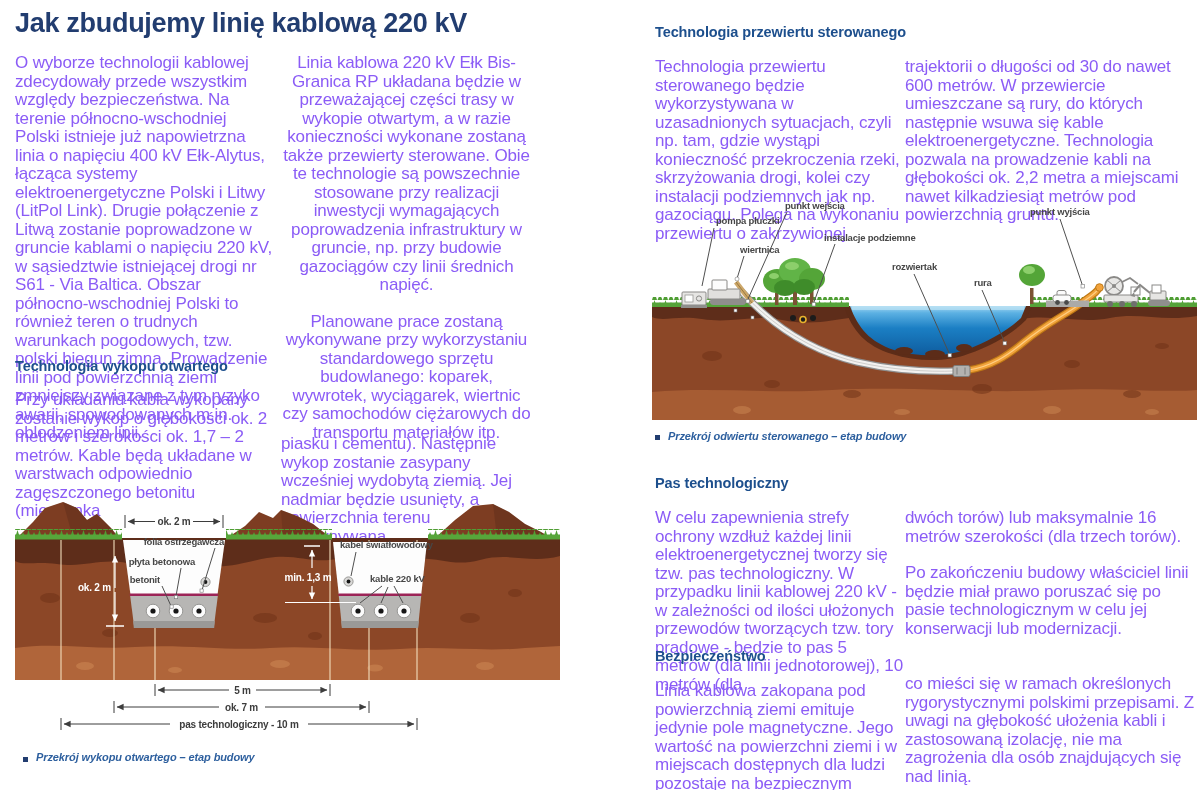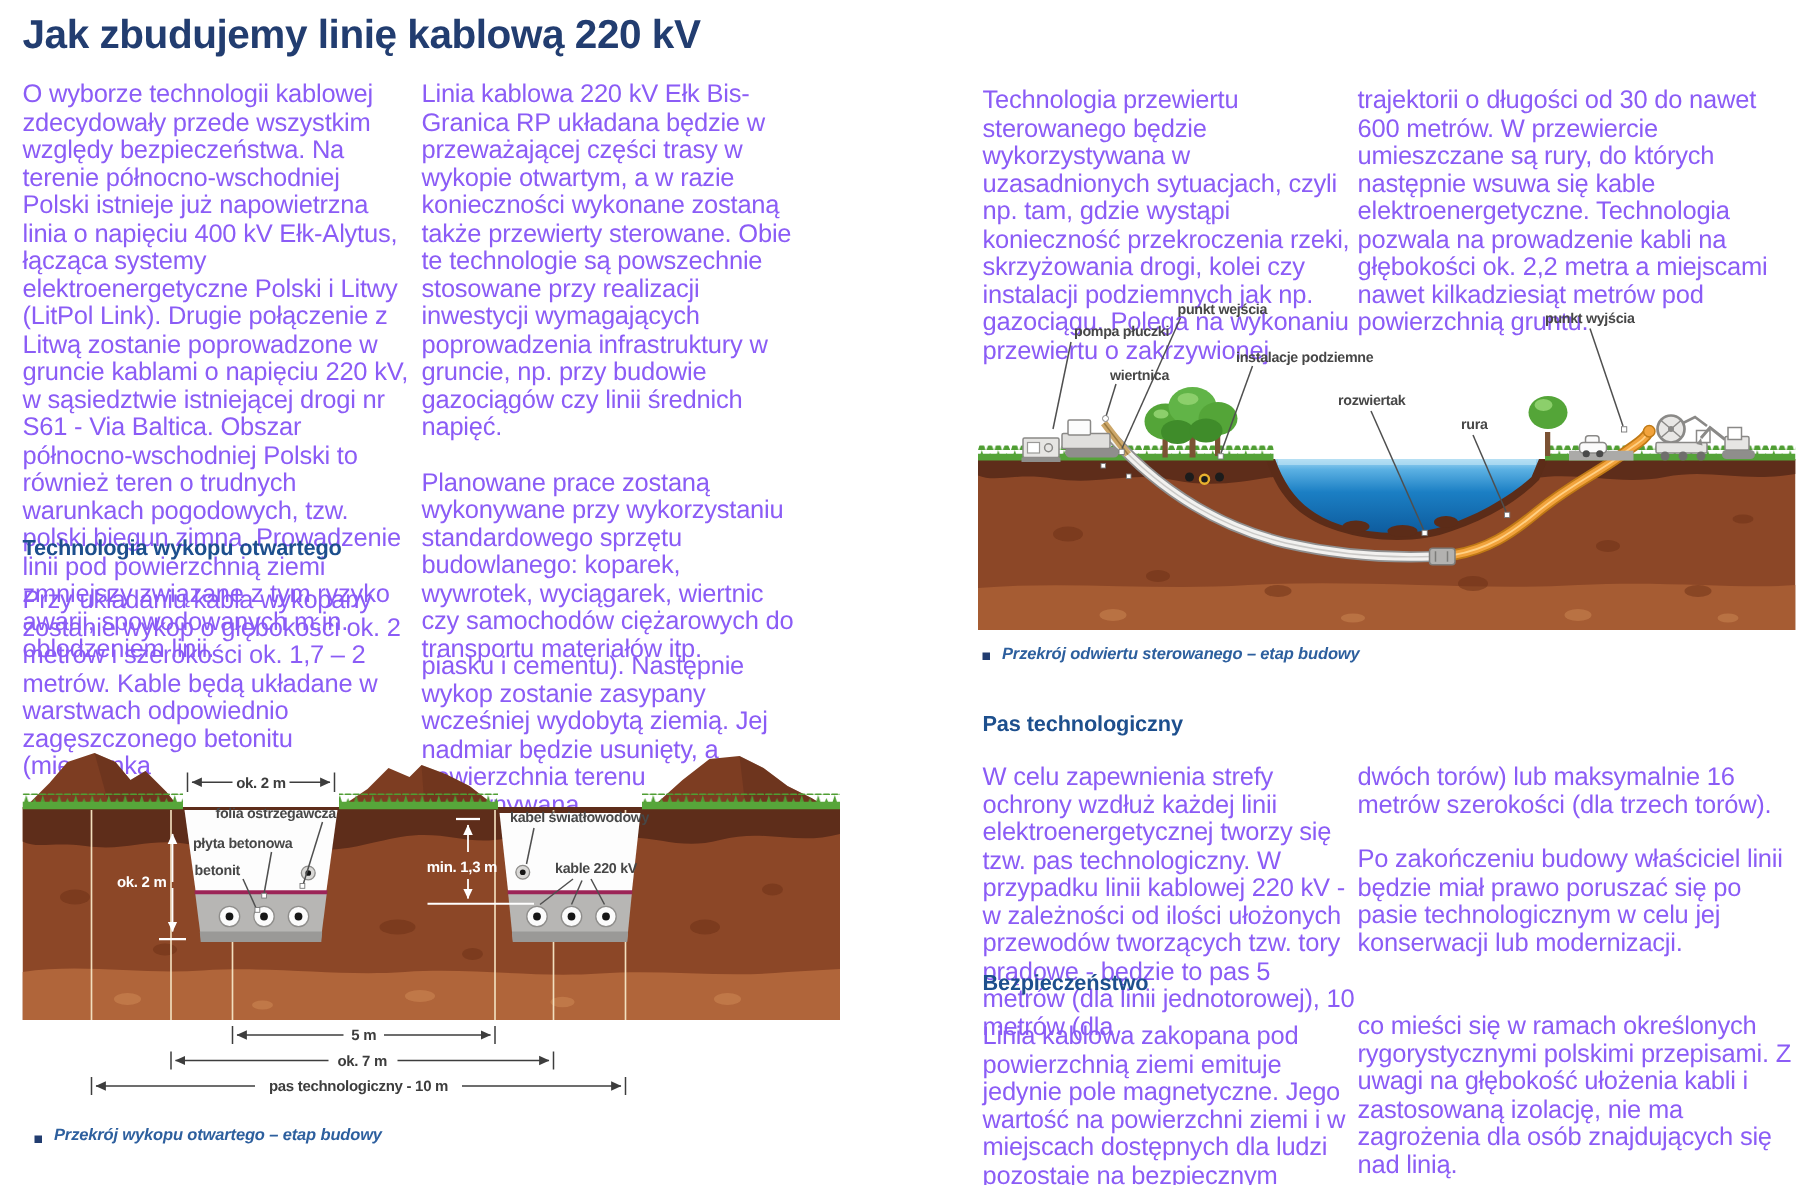--- a/index.html
+++ b/index.html
@@ -21,21 +21,21 @@
   .msq{fill:#ffffff;stroke:#777777;stroke-width:.6;}
 </style>
 </head>
 <body>
 
 <div class="page">
 
   <h1 class="title" style="left:15px;top:8px;">Jak zbudujemy linię kablową 220 kV</h1>
 
   <div class="txt" style="left:15px;top:54px;width:259px;">O wyborze technologii kablowej zdecydowały przede wszystkim względy bezpieczeństwa. Na terenie północno-wschodniej Polski istnieje już napowietrzna linia o napięciu 400 kV Ełk-Alytus, łącząca systemy elektroenergetyczne Polski i Litwy (LitPol Link). Drugie połączenie z Litwą zostanie poprowadzone w gruncie kablami o napięciu 220 kV, w sąsiedztwie istniejącej drogi nr S61 - Via Baltica. Obszar północno-wschodniej Polski to również teren o trudnych warunkach pogodowych, tzw. polski biegun zimna. Prowadzenie linii pod powierzchnią ziemi zmniejszy związane z tym ryzyko awarii, spowodowanych m.in. oblodzeniem linii.</div>
-  <div class="txt" style="left:281px;top:54px;width:251px;">
+  <div class="txt" style="left:281px;top:54px;width:251px;text-align:center;">
     <p>Linia kablowa 220 kV Ełk Bis-Granica RP układana będzie w przeważającej części trasy w wykopie otwartym, a w razie konieczności wykonane zostaną także przewierty sterowane. Obie te technologie są powszechnie stosowane przy realizacji inwestycji wymagających poprowadzenia infrastruktury w gruncie, np. przy budowie gazociągów czy linii średnich napięć.</p>
     <p>Planowane prace zostaną wykonywane przy wykorzystaniu standardowego sprzętu budowlanego: koparek, wywrotek, wyciągarek, wiertnic czy samochodów ciężarowych do transportu materiałów itp.</p>
   </div>
 
   <h2 class="h2" style="left:15px;top:358px;">Technologia wykopu otwartego</h2>
   <div class="txt" style="left:15px;top:391px;width:259px;">Przy układaniu kabla wykopany zostanie wykop o głębokości ok. 2 metrów i szerokości ok. 1,7 – 2 metrów. Kable będą układane w warstwach odpowiednio zagęszczonego betonitu (mieszanka</div>
   <div class="txt" style="left:281px;top:391px;width:251px;margin-top:44px;">piasku i cementu). Następnie wykop zostanie zasypany wcześniej wydobytą ziemią. Jej nadmiar będzie usunięty, a powierzchnia terenu wyrównywana.</div>
 
   <svg style="left:15px;top:498px;" width="545" height="248" viewBox="0 0 545 248">
     <defs>
@@ -190,20 +190,21 @@
       <line x1="293" y1="226" x2="399" y2="226" marker-end="url(#arD)"></line>
       <text class="dim" x="224" y="229.5" text-anchor="middle" stroke="none">pas technologiczny - 10 m</text>
     </g>
   </svg>
 
   <div class="caption" style="left:23px;top:751px;align-items:center;">
     <span class="cap-bullet"></span>
     <span class="cap-text">Przekrój wykopu otwartego – etap budowy</span>
   </div>
 
+  <h2 class="h2" style="left:655px;top:24px;">Technologia przewiertu sterowanego</h2>
   <div class="txt" style="left:655px;top:58px;width:247px;">Technologia przewiertu sterowanego będzie wykorzystywana w uzasadnionych sytuacjach, czyli np. tam, gdzie wystąpi konieczność przekroczenia rzeki, skrzyżowania drogi, kolei czy instalacji podziemnych jak np. gazociągu. Polega na wykonaniu przewiertu o zakrzywionej</div>
   <div class="txt" style="left:905px;top:58px;width:290px;">trajektorii o długości od 30 do nawet 600 metrów. W przewiercie umieszczane są rury, do których następnie wsuwa się kable elektroenergetyczne. Technologia pozwala na prowadzenie kabli na głębokości ok. 2,2 metra a miejscami nawet kilkadziesiąt metrów pod powierzchnią gruntu.</div>
 
   <svg style="left:652px;top:196px;" width="545" height="230" viewBox="0 0 545 230">
     <defs>
       <linearGradient id="waterG" x1="0" y1="0" x2="0" y2="1">
         <stop offset="0" stop-color="#a8d9f2"></stop>
         <stop offset=".14" stop-color="#5cb1e3"></stop>
         <stop offset=".45" stop-color="#1b7fc4"></stop>
         <stop offset="1" stop-color="#0e5c9e"></stop>

